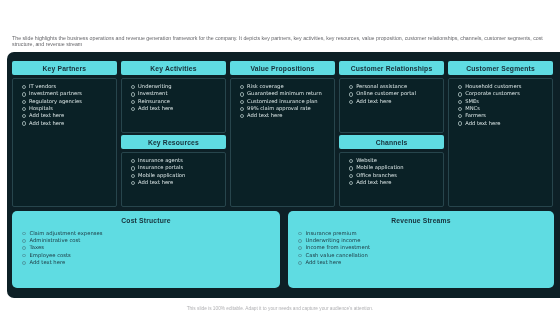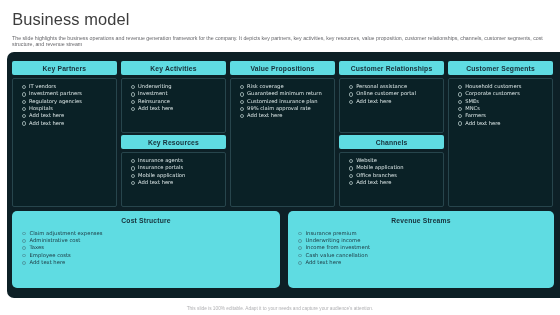--- a/index.html
+++ b/index.html
@@ -48,21 +48,20 @@
   .rowH-bx  { top:26px; height:55px; }
   .rowB-hdr { top:83px; }
   .rowB-bx  { top:100px; height:55px; }
   .bot-l { left:5px;   top:159px; width:268px; height:77px; }
   .bot-r { left:281px; top:159px; width:266px; height:77px; }
 </style>
 </head>
 <body>
 
 <div class="slide">
-  <h1 class="title">Business model</h1>
   <p class="subtitle">The slide highlights the business operations and revenue generation framework for the company. It depicts key partners, key activities, key resources, value proposition, customer relationships, channels, customer segments, cost structure, and revenue stream</p>
 
   <div class="panel">
 
     <div class="hdr c0 rowA-hdr">
       <span>Key Partners</span>
     </div>
     <div class="bx c0 rowA-bx">
       <ul>
         <li>IT vendors</li>

